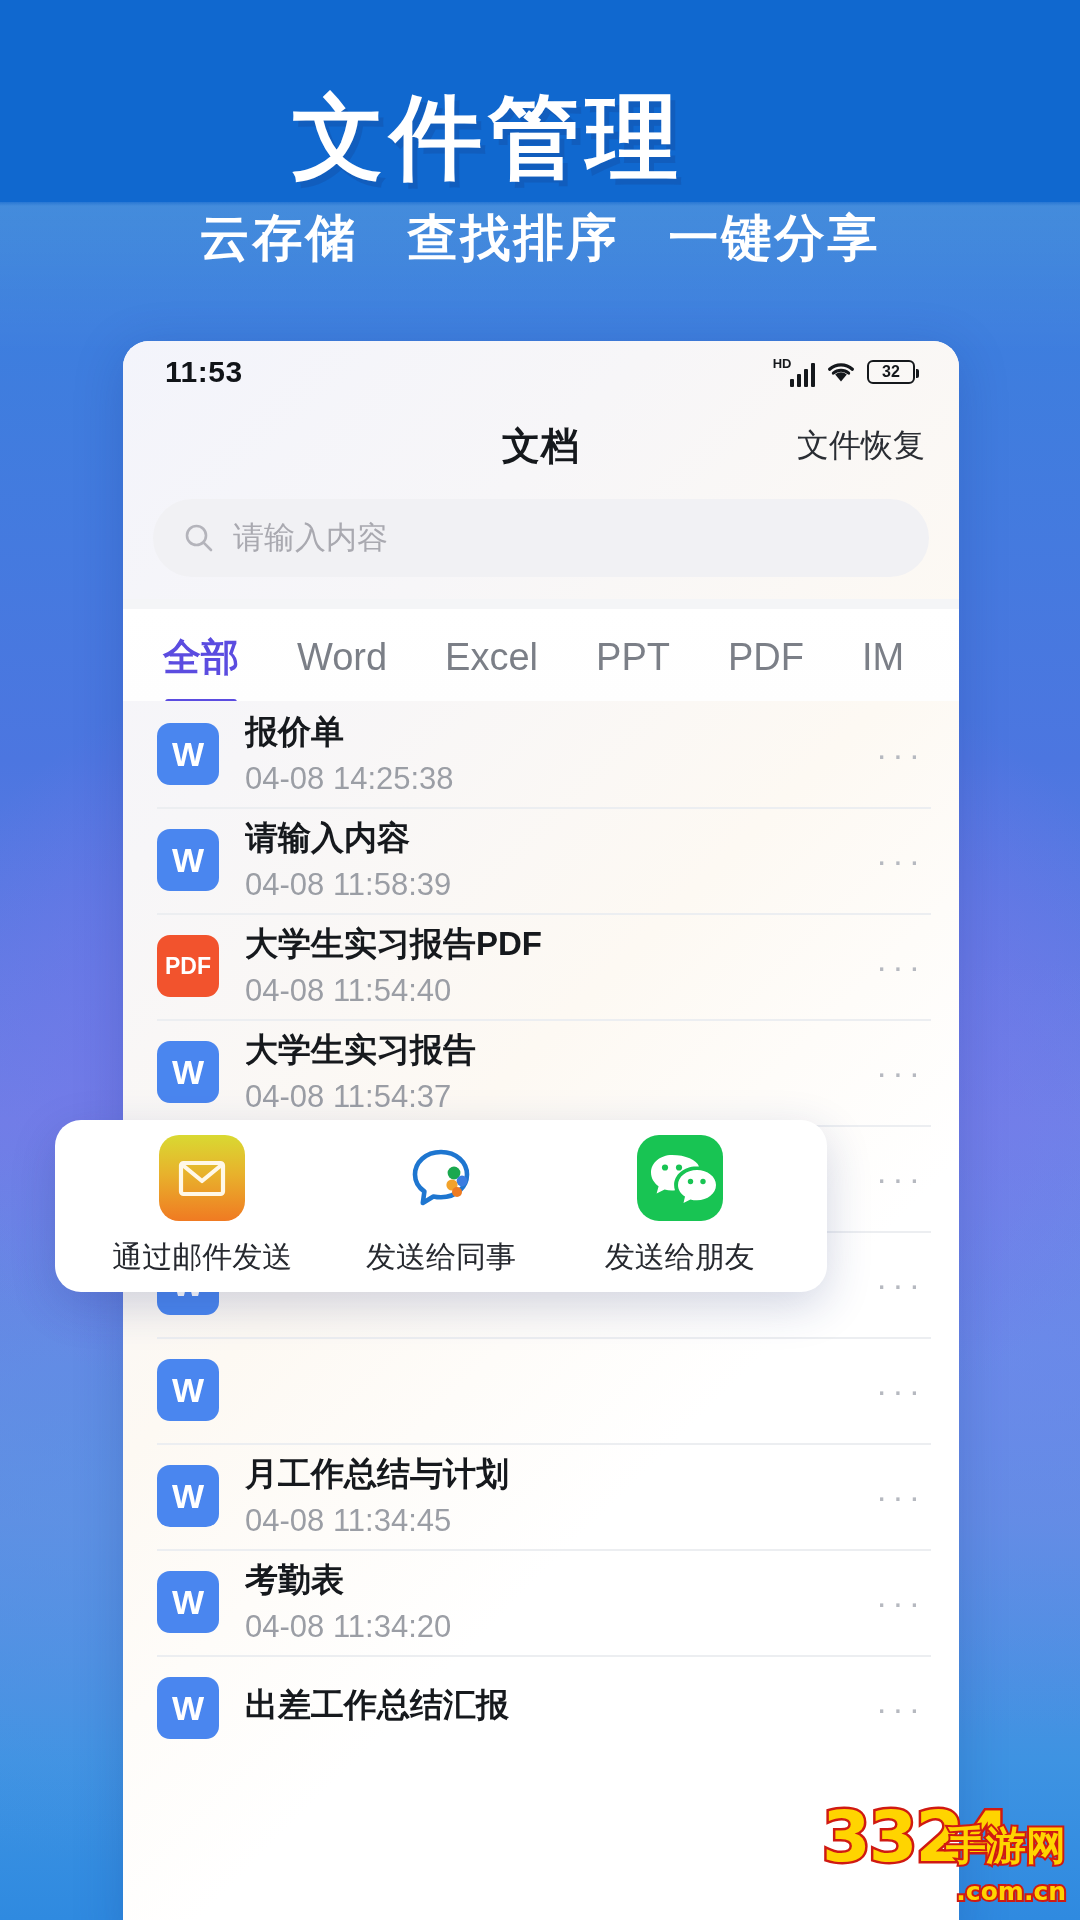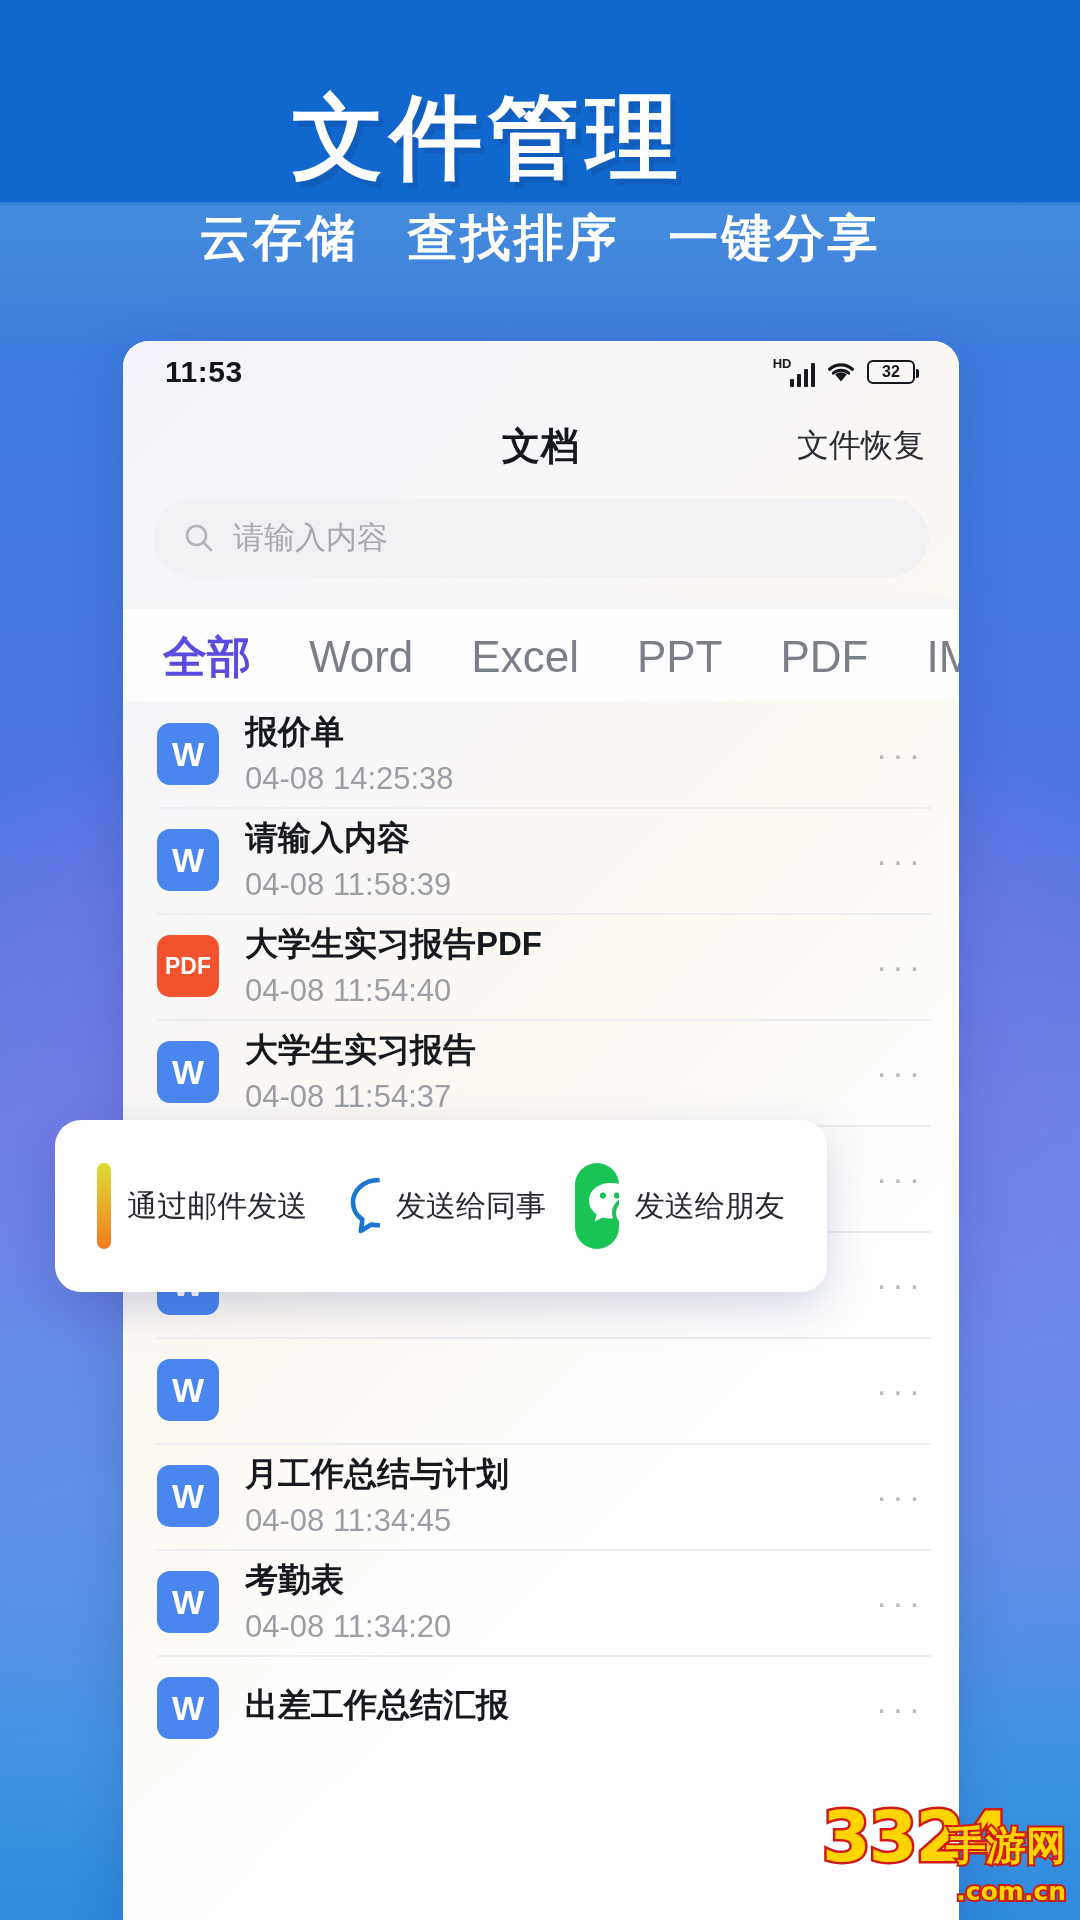--- a/index.html
+++ b/index.html
@@ -109,21 +109,21 @@
   .search-ph { font-size: 31px; color: #a9a9b0; }
 
   
   .tabs-sep { height: 10px; background: #f4f5f7; }
   .tabs {
     height: 92px; display: flex; align-items: center;
     padding-left: 40px; gap: 58px; overflow: hidden; position: relative;
     background: linear-gradient(180deg,#ffffff,#fefefe);
   }
   .tab {
-    font-size: 44px; color: #7b7f87; white-space: nowrap; position: relative;
+    font-size: 38px; color: #7b7f87; white-space: nowrap; position: relative;
     padding-bottom: 4px; flex: none; margin-top: 8px;
   }
   .tab.active { color: #5b4ce0; font-weight: bold; }
   .tab.active::after {
     content: ""; position: absolute; left: 2px; right: 2px; bottom: -18px;
     height: 6px; border-radius: 3px; background: #5b4ce0;
   }
 
   
   .file-list { padding: 0 0 0 0; }
@@ -156,21 +156,21 @@
   #share-sheet {
     position: absolute;
     left: 55px; top: 1120px; width: 772px; height: 172px;
     background: #ffffff; border-radius: 26px;
     box-shadow: 0 14px 46px rgba(30,50,120,0.20);
     display: flex; align-items: center; justify-content: space-around;
     padding: 0 28px;
     z-index: 10;
   }
   .share-item {
-    width: 210px; display: flex; flex-direction: row; align-items: center; gap: 16px;
+    width: 210px; display: flex; flex-direction: column; align-items: center; gap: 16px;
   }
   .share-ico { width: 86px; height: 86px; border-radius: 20px; position: relative; overflow: hidden; }
   .share-ico.mail { background: linear-gradient(180deg,#d9d932 0%, #e8b12c 46%, #f07a22 100%); }
   .share-ico.colleague { background: #ffffff; }
   .share-ico.wechat { background: #18c453; border-radius: 22px; }
   .share-label { font-size: 30px; color: #26292f; white-space: nowrap; }
 
   
   #watermark {
     position: absolute; right: 10px; bottom: 6px;

